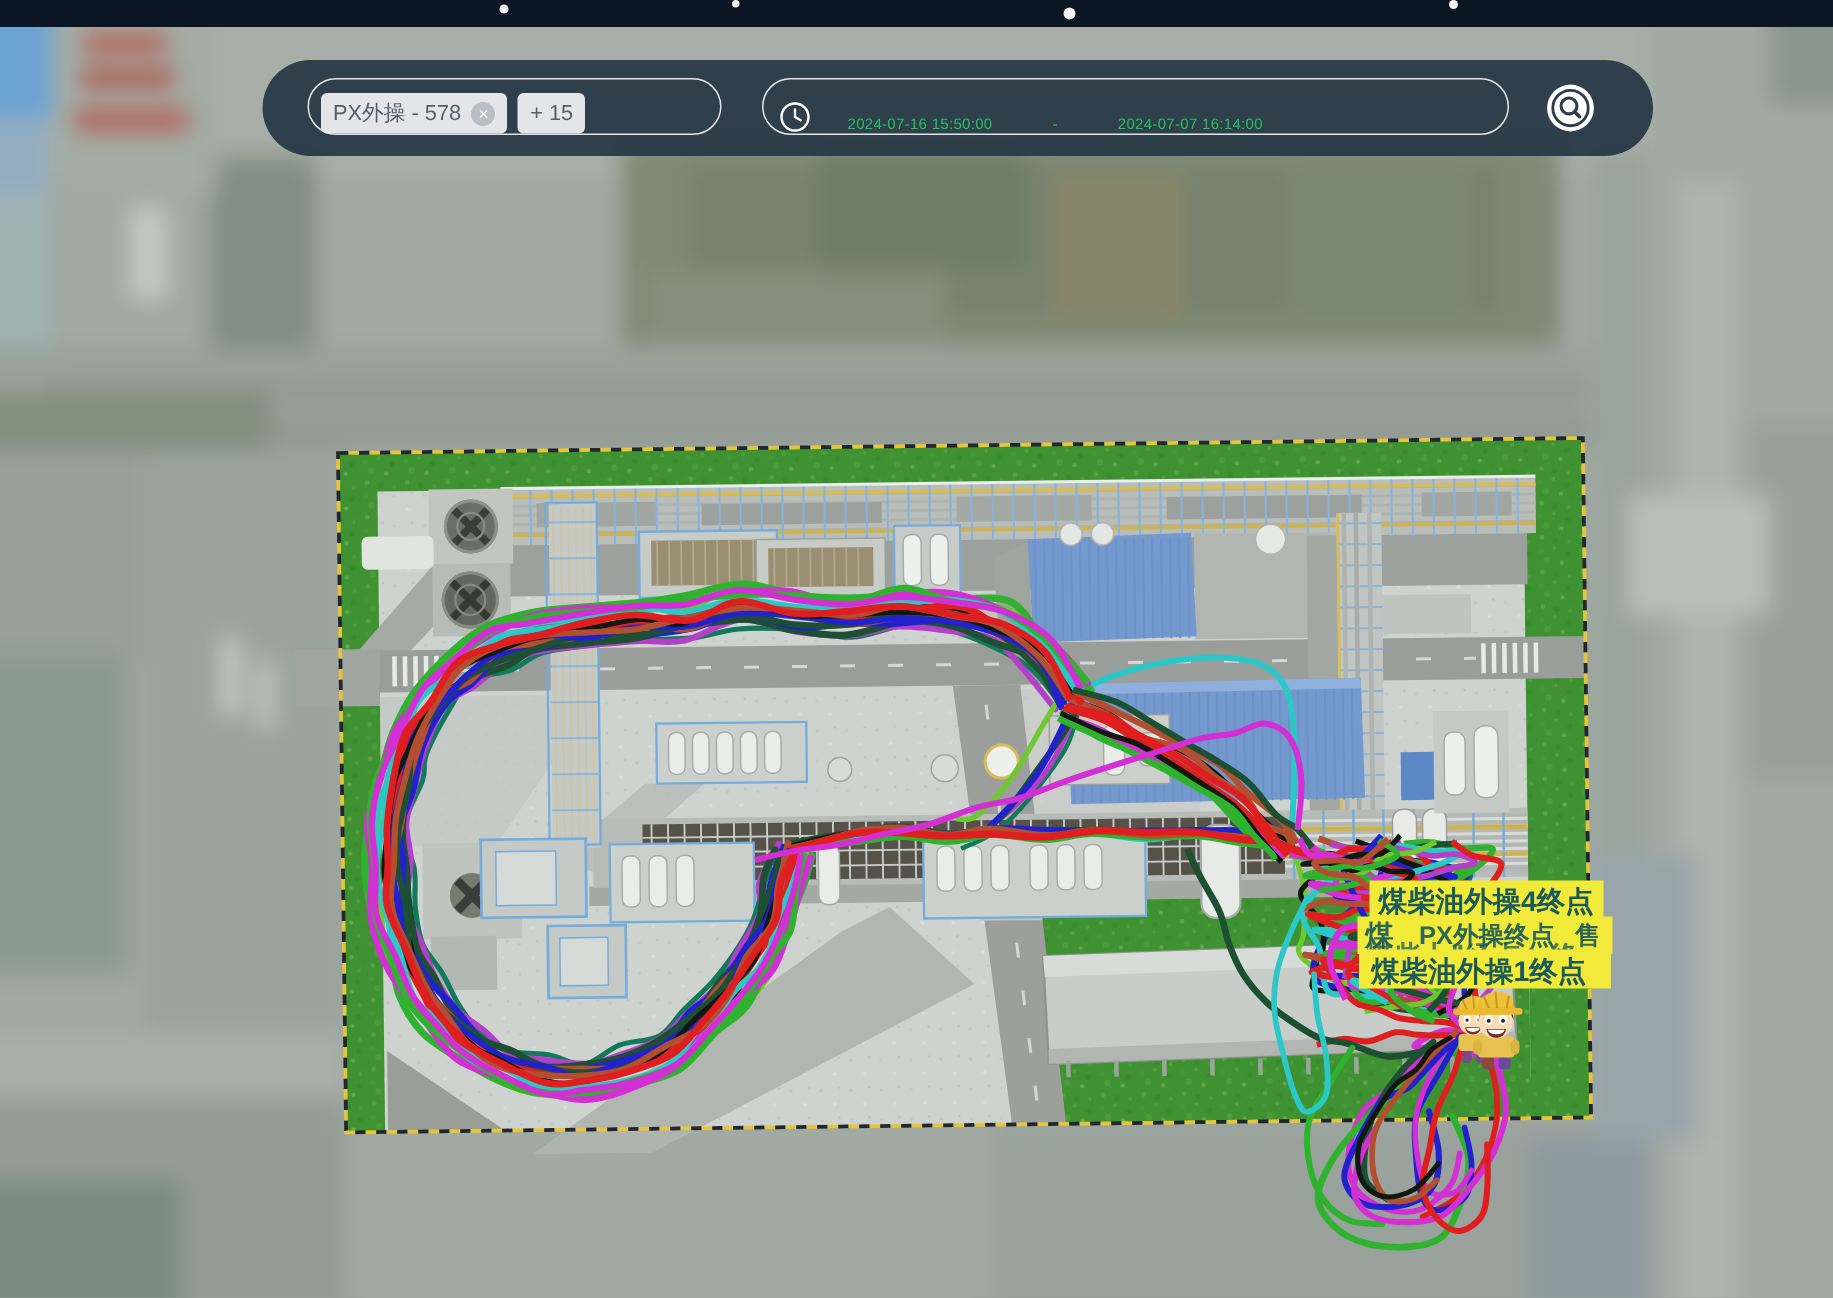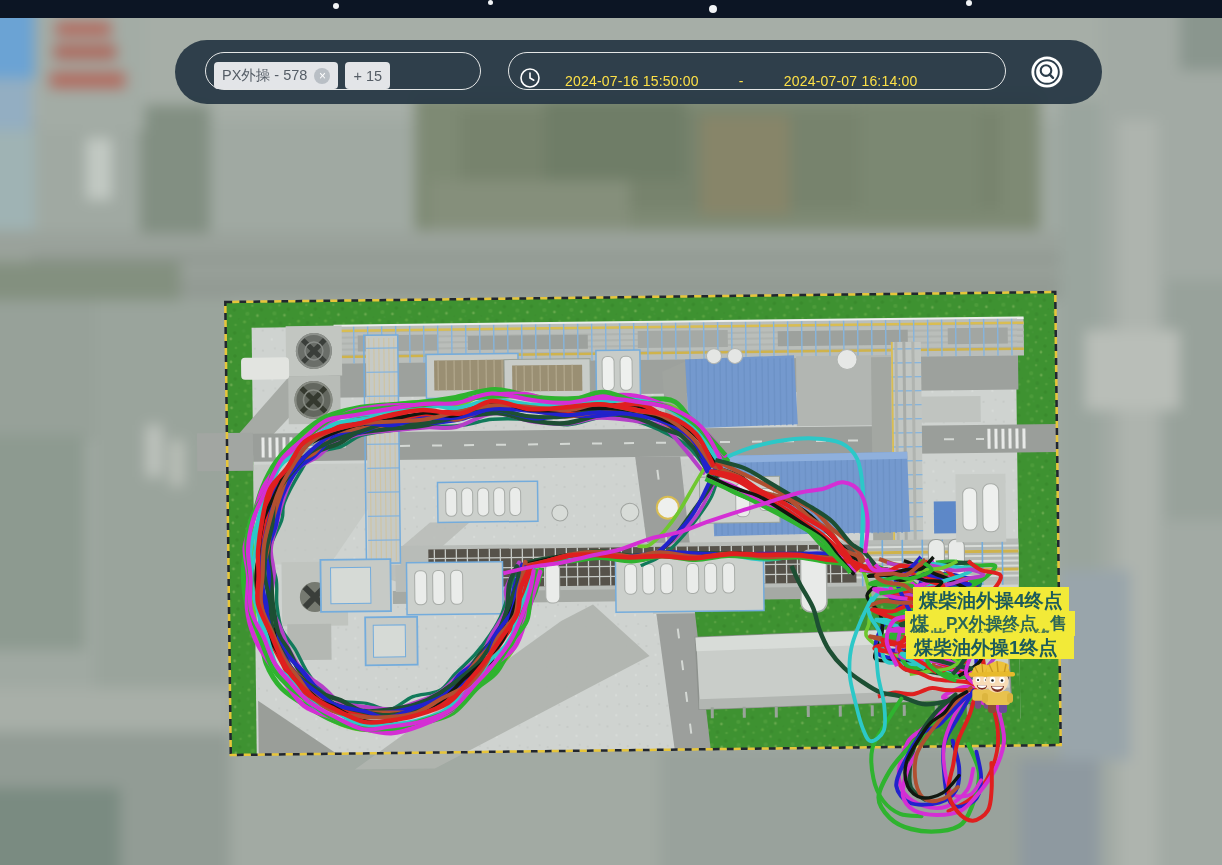--- a/index.html
+++ b/index.html
@@ -3,21 +3,21 @@
 * { margin:0; padding:0; box-sizing:border-box; }
 body { width:1222px; height:865px; overflow:hidden; font-family:"Liberation Sans",sans-serif; background:#93a09b; }
 #page { position:relative; width:1222px; height:865px; overflow:hidden; }
 #scene { position:absolute; left:0; top:0; }
 .topnav { position:absolute; left:0; top:0; width:1222px; height:18px; background:#0c1524; }
 .dot { position:absolute; background:#f2f4f6; border-radius:50%; }
 .toolbar { position:absolute; left:175px; top:40px; width:927px; height:64px; background:rgba(42,58,71,0.96); border-radius:32px; }
 .pill { position:absolute; top:12px; height:38px; border:1.5px solid #e4e6e6; border-radius:19px; display:flex; align-items:flex-end; }
 .tag { display:inline-flex; align-items:center; background:#e3e5e8; color:#555d66; font-size:14.5px; border-radius:4px; padding:4px 8px; margin-left:8px; height:27px; }
 .tag .x { width:16px; height:16px; border-radius:50%; background:#b9bfc5; color:#fff; font-size:12px; line-height:16px; text-align:center; margin-left:7px; }
-.dt { font-size:14px; color:#fde047; letter-spacing:0.2px; }
+.dt { font-size:10px; color:#22c55e; letter-spacing:0.2px; }
 .circbtn { position:absolute; right:36px; top:13px; width:38px; height:38px; display:flex; align-items:center; justify-content:center; }
 </style></head>
 <body>
 <div id="page">
 <svg id="scene" width="1222" height="865" viewBox="0 0 1222 865">
 <defs>
 <clipPath id="clipglitch">
           <rect x="905" y="611" width="170" height="25"></rect>
         </clipPath>
 <filter id="bgblur" x="-5%" y="-5%" width="110%" height="110%" color-interpolation-filters="sRGB">

